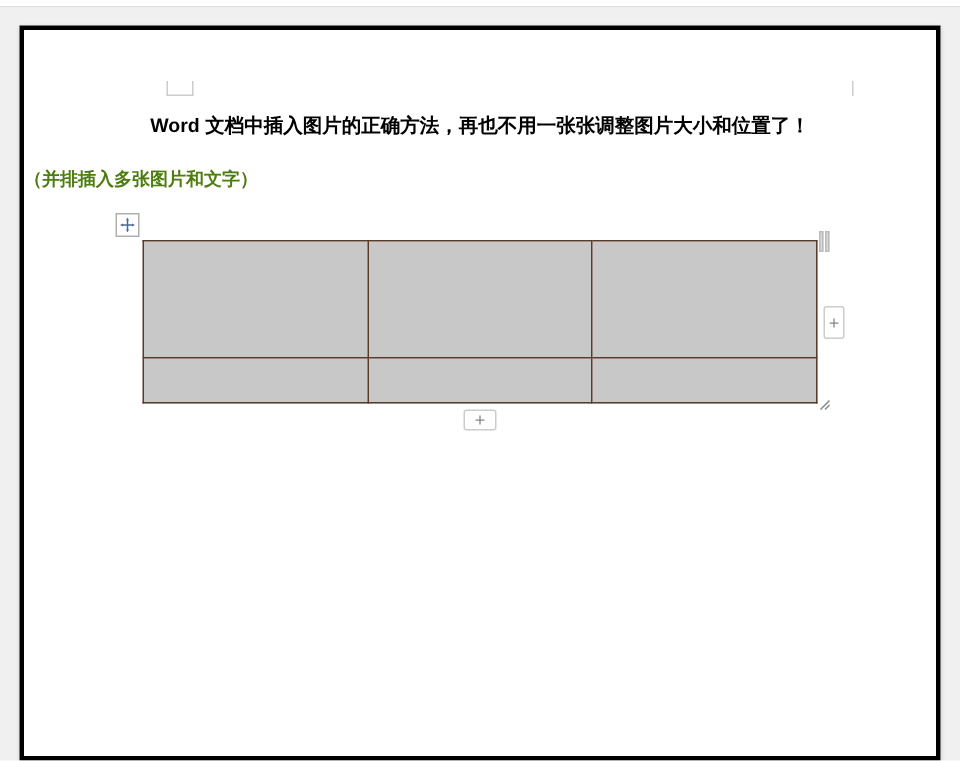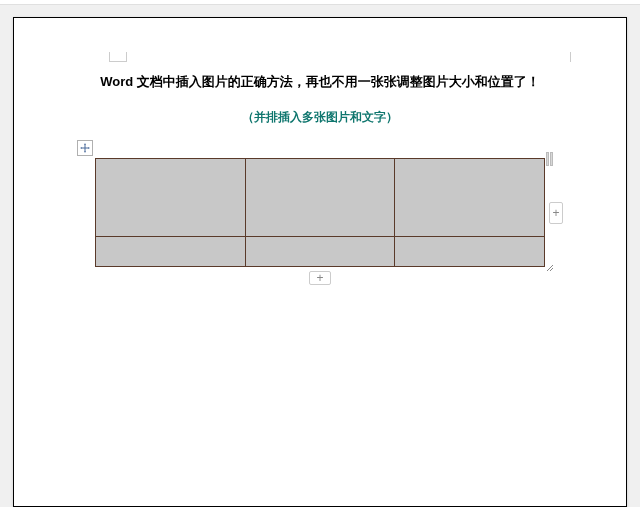--- a/index.html
+++ b/index.html
@@ -19,21 +19,21 @@
     .page-container {
       display: flex;
       justify-content: center;
       padding-top: 12px;
     }
     .page {
       width: 614px;
       height: 490px;
       background: #fff;
       box-shadow: 0 1px 3px rgba(0,0,0,0.15);
-      border: 1px solid #000000;
+      border: 3px solid #000000;
       position: relative;
       padding-top: 55px;
     }
     .ruler-mark {
       position: absolute;
       top: 34px;
       left: 95px;
       width: 18px;
       height: 10px;
       border: 1px solid #ccc;
@@ -49,24 +49,23 @@
     }
     .title {
       text-align: center;
       font-size: 13px;
       font-weight: bold;
       color: #000;
       margin-bottom: 18px;
       padding: 0 40px;
     }
     .subtitle {
-      text-align: center;
       font-size: 12px;
       font-weight: bold;
-      color: #0f766e;
+      color: #4d7c0f;
       margin-bottom: 32px;
     }
     .table-wrapper {
       position: relative;
       margin: 0 auto;
       width: 450px;
     }
     .move-handle {
       position: absolute;
       top: -18px;

